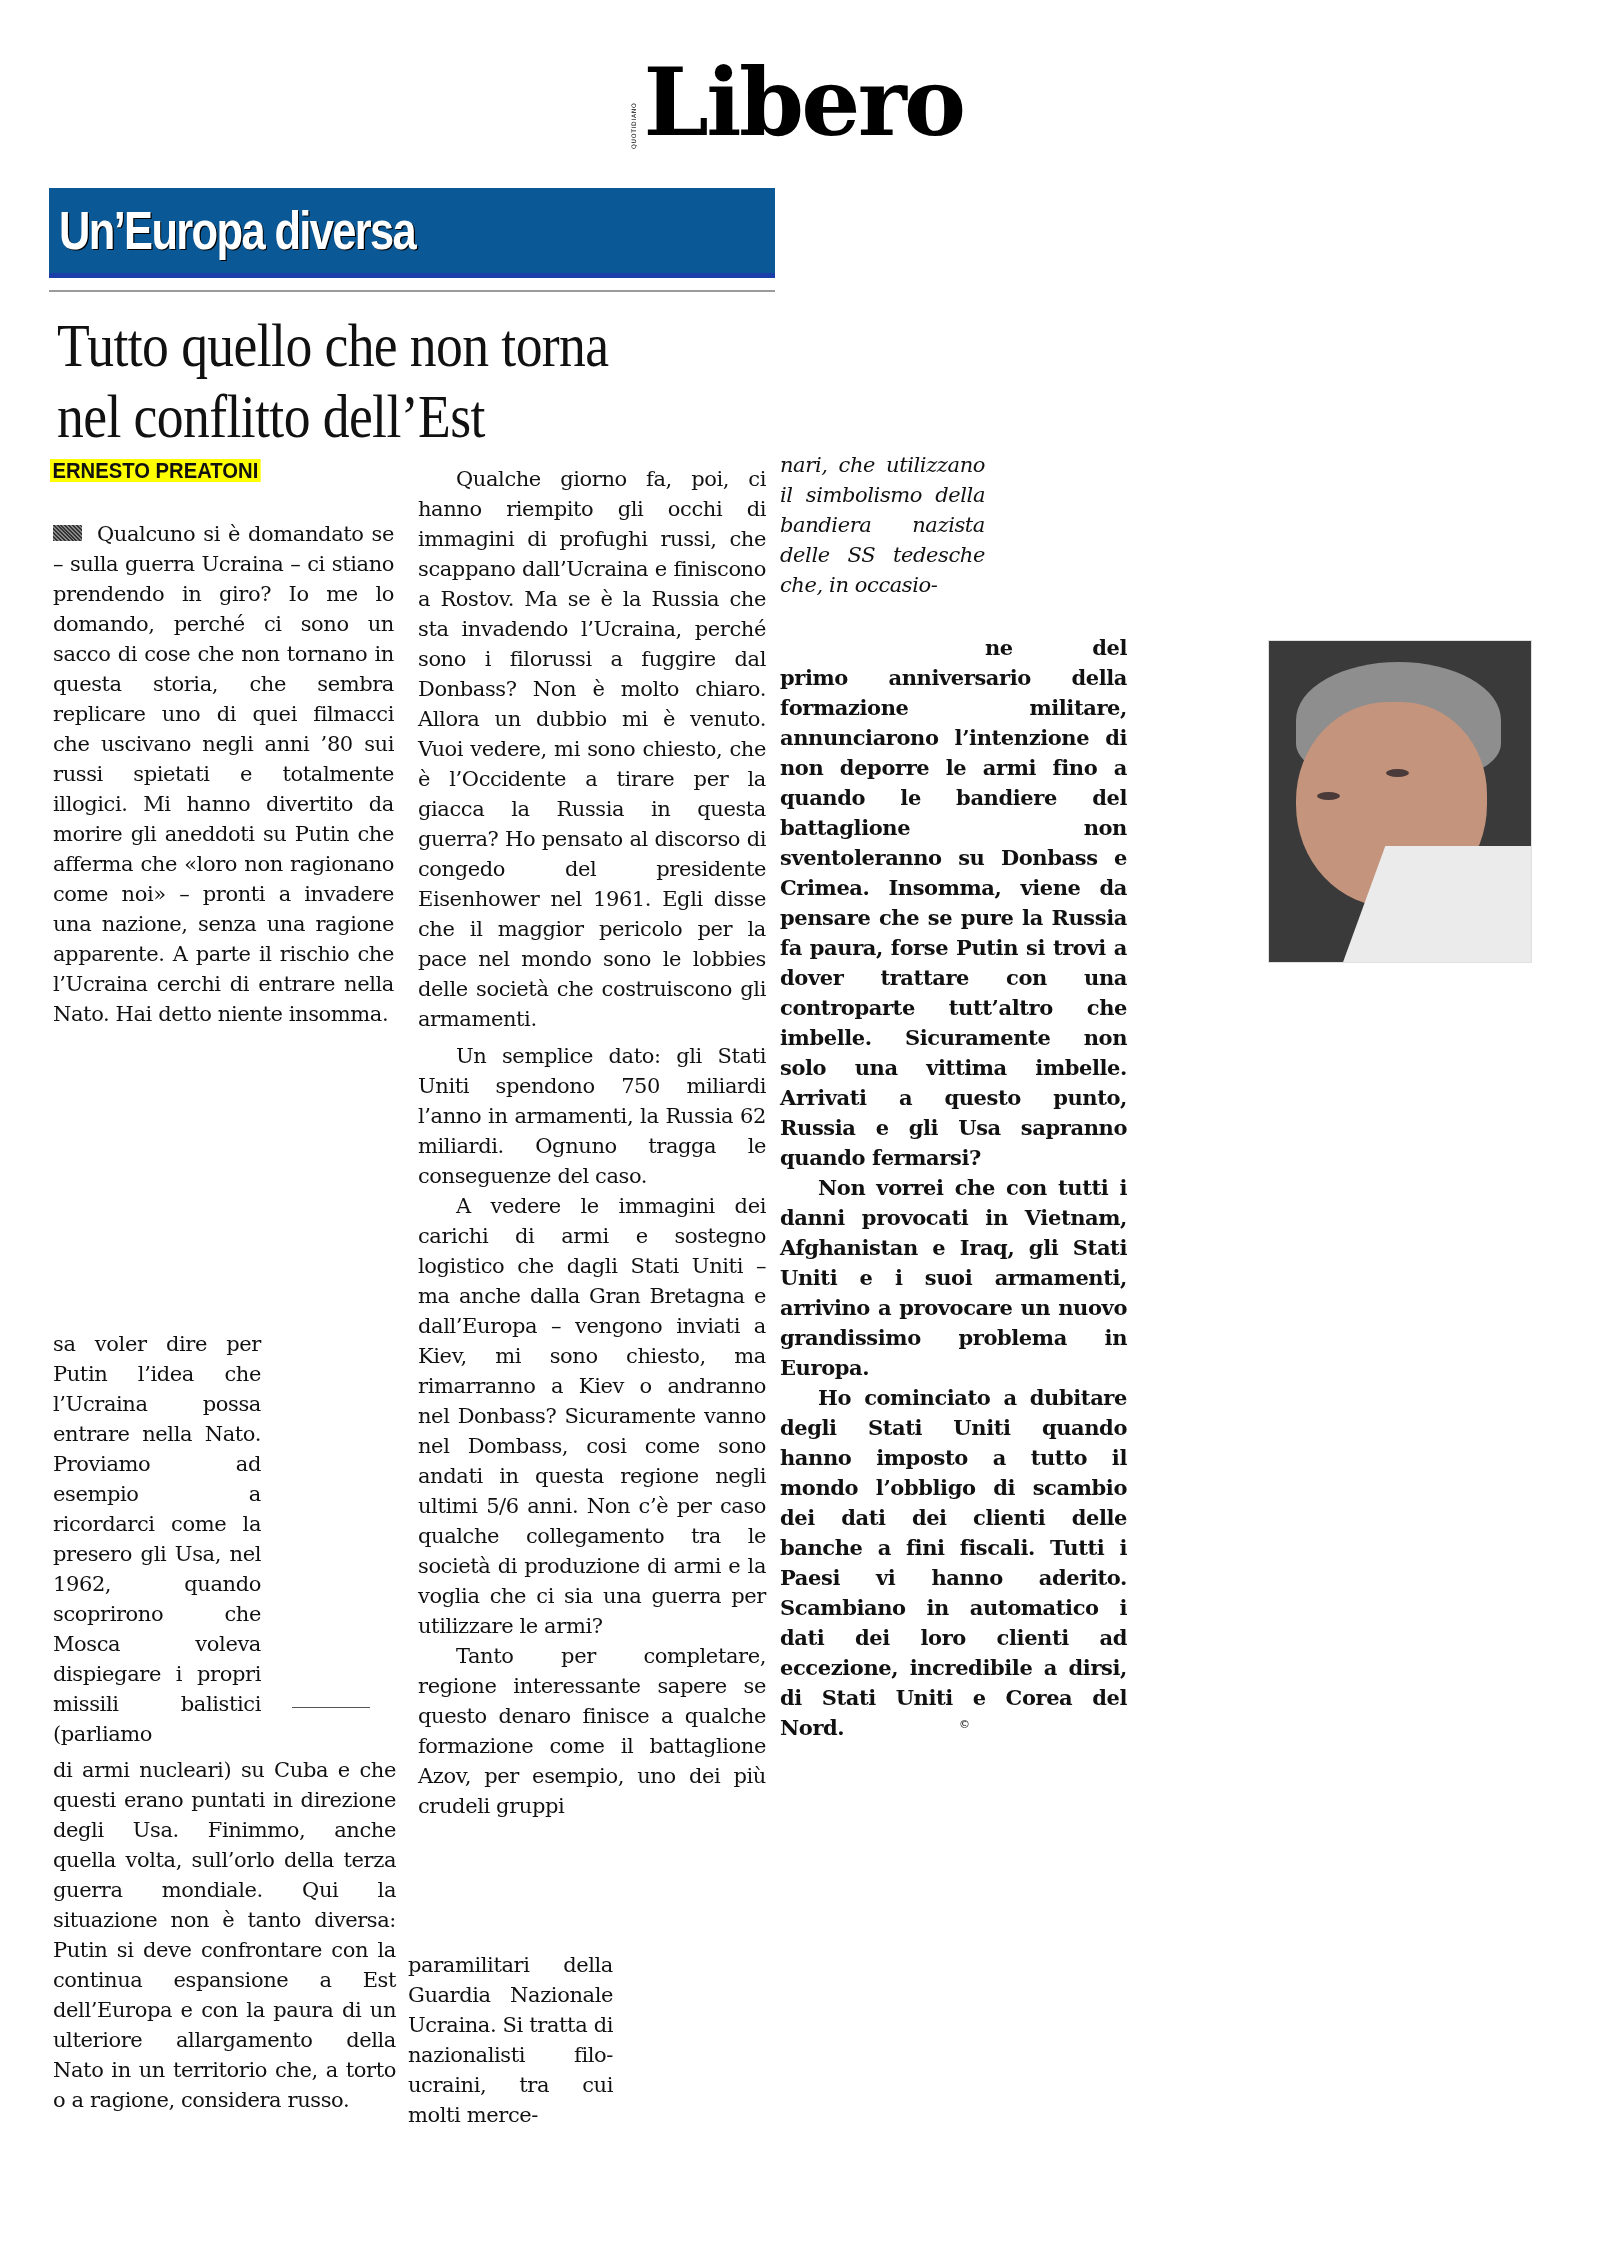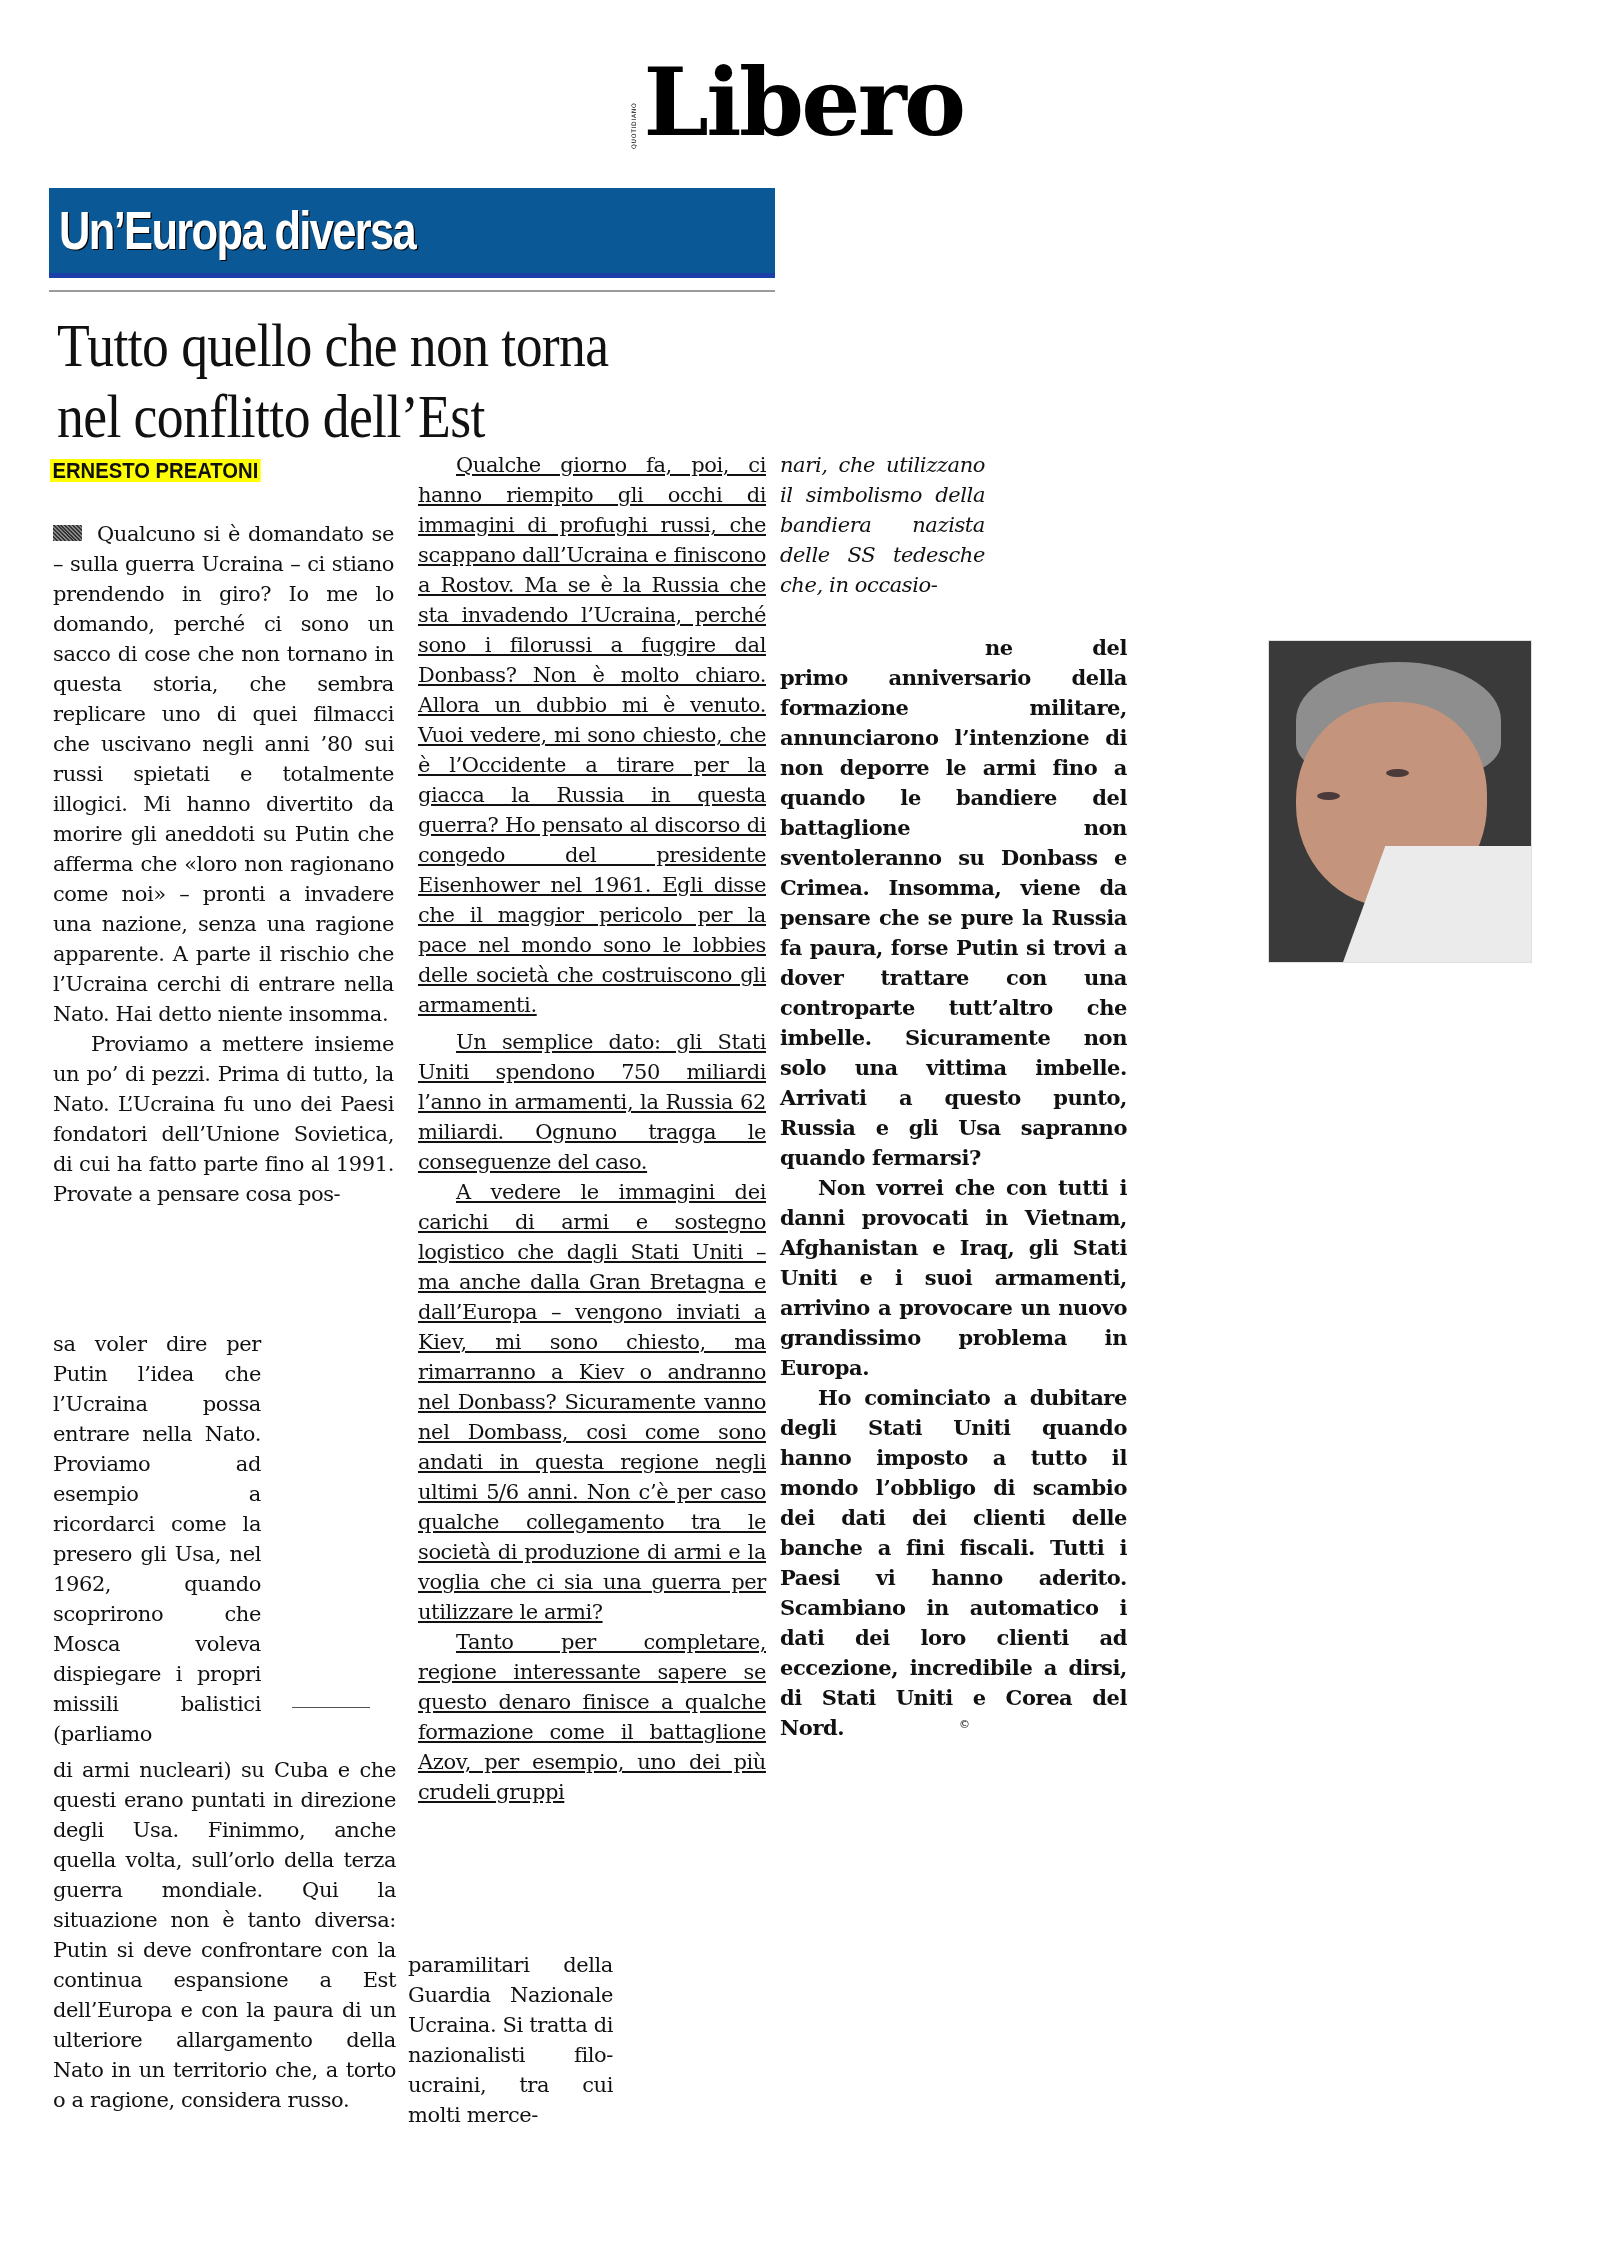--- a/index.html
+++ b/index.html
@@ -18,21 +18,21 @@
   .byline { position:absolute; left:50px; top:459px; height:23px; padding:0 2.7px; background:#ffff00; font-family:"Liberation Sans", sans-serif; font-weight:bold; font-size:22px; line-height:23px; color:#111; letter-spacing:0px; transform:scaleX(0.92); transform-origin:left top; }
 
   .col { position:absolute; font-family:"DejaVu Serif", serif; font-size:21px; line-height:30px; text-align:justify; color:#111; letter-spacing:-0.4px; }
   .col p { margin:0; }
   .col p.indent { text-indent:38px; }
 
   .col1 { left:53px; top:519px; width:341px; }
   .col1-narrow { left:53px; top:1329px; width:208px; }
   .col1-b { left:53px; top:1755px; width:343px; }
 
-  .col2 { left:418px; top:450px; width:348px;text-decoration:underline; }
+  .col2 { left:418px; top:464px; width:348px; }
   .col2-narrow { left:408px; top:1950px; width:205px; }
 
   .col3-narrow { left:780px; top:450px; width:205px;font-style:italic; }
   .col3 { left:780px; top:633px; width:347px;font-weight:bold; }
 
   .lead-square { display:inline-block; width:29px; height:16.4px; background:repeating-linear-gradient(45deg,#333 0 1.4px,#888 1.4px 2.7px); margin-right:15px; vertical-align:0px; }
 
   .divider-small { position:absolute; left:292px; top:1707px; width:78px; height:1.4px; background:#555; }
   .copyright { position:absolute; left:959px; top:1718px; font-family:"DejaVu Sans", sans-serif; font-size:11px; color:#111; }
 
@@ -58,21 +58,20 @@
 
 <h1 class="headline" style="margin:0;font-weight:normal;">
   <span>Tutto quello che non torna</span><br>
   <span>nel conflitto dell’Est</span>
 </h1>
 
 <div class="byline">ERNESTO PREATONI</div>
 
 <div class="col col1">
   <p><span class="lead-square"></span><span>Qualcuno si è domandato se – sulla guerra Ucraina – ci stiano prendendo in giro? Io me lo domando, perché ci sono un sacco di cose che non tornano in questa storia, che sembra replicare uno di quei filmacci che uscivano negli anni ’80 sui russi spietati e totalmente illogici. Mi hanno divertito da morire gli aneddoti su Putin che afferma che «loro non ragionano come noi» – pronti a invadere una nazione, senza una ragione apparente. A parte il rischio che l’Ucraina cerchi di entrare nella Nato. Hai detto niente insomma.</span></p>
-  <p class="indent">Proviamo a mettere insieme un po’ di pezzi. Prima di tutto, la Nato. L’Ucraina fu uno dei Paesi fondatori dell’Unione Sovietica, di cui ha fatto parte fino al 1991. Provate a pensare cosa pos-</p>
 </div>
 <div class="col col1-narrow">
   <p>sa voler dire per Putin l’idea che l’Ucraina possa entrare nella Nato. Proviamo ad esempio a ricordarci come la presero gli Usa, nel 1962, quando scoprirono che Mosca voleva dispiegare i propri missili balistici (parliamo</p>
 </div>
 <div class="divider-small"></div>
 <div class="col col1-b">
   <p>di armi nucleari) su Cuba e che questi erano puntati in direzione degli Usa. Finimmo, anche quella volta, sull’orlo della terza guerra mondiale. Qui la situazione non è tanto diversa: Putin si deve confrontare con la continua espansione a Est dell’Europa e con la paura di un ulteriore allargamento della Nato in un territorio che, a torto o a ragione, considera russo.</p>
 </div>
 
 <div class="col col2">

